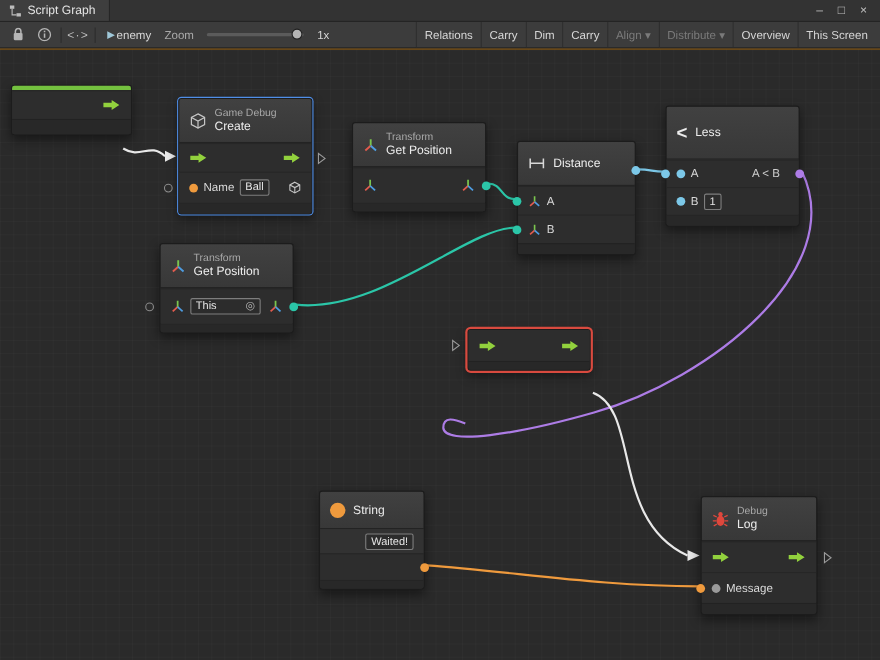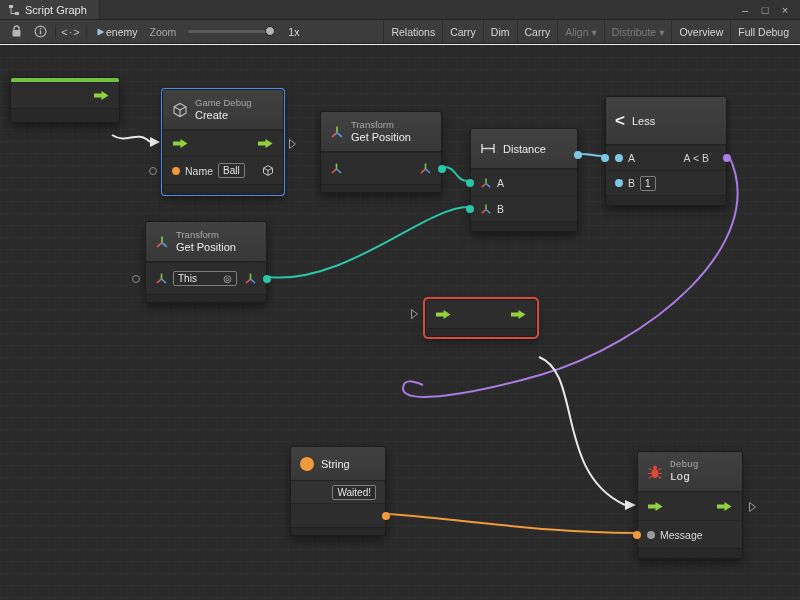--- a/index.html
+++ b/index.html
@@ -1,18 +1,18 @@
 <!DOCTYPE html>
 <html><head>
 <meta charset="utf-8">
 <style>
   * { margin:0; padding:0; box-sizing:border-box; }
   html,body { width:800px; height:600px; overflow:hidden; }
   body { font-family:"Liberation Sans","DejaVu Sans",sans-serif; background:#2a2a2a; color:#ddd; font-size:11px; -webkit-font-smoothing:antialiased; }
-  .window { position:relative; width:800px; height:460px; background:#e5e5e5; }
+  .window { position:relative; width:800px; height:460px; background:#a16207; }
 
   
   .titlebar { position:relative; height:20px; background:#333; border-bottom:1px solid #242424; display:flex; align-items:stretch; }
   .tab { display:flex; align-items:center; gap:5px; padding:0 12px 0 8px; background:#3e3e3e; border-right:1px solid #262626; color:#e4e4e4; font-size:11px; }
   .win-ctrls { margin-left:auto; display:flex; align-items:center; gap:2px; padding-right:6px; color:#bdbdbd; }
   .win-btn { width:18px; text-align:center; font-size:11px; cursor:default; }
 
   
   .toolbar { position:relative; height:24px; background:#3c3c3c; border-bottom:1px solid #232323; display:flex; align-items:center; padding:0 4px; color:#d6d6d6; font-size:10.5px; }
   .tb-icon { display:flex; align-items:center; justify-content:center; width:24px; height:100%; }
@@ -132,21 +132,21 @@
           <span>▾</span>
         </span>
       <span class="tb-btn dim">
           <span>Distribute</span>
           <span>▾</span>
         </span>
       <span class="tb-btn">
           <span>Overview</span>
         </span>
       <span class="tb-btn">
-          <span>Full Debug</span>
+          <span>This Screen</span>
         </span>
     </div>
   </div>
 
   <div class="canvas">
 
     <svg class="wires" width="800" height="555" viewBox="0 0 800 555">
       <path d="M112 90 C128 100 136 84 150 97" fill="none" stroke-width="2" stroke="#e8e8e8"></path>
       <polygon points="150,92 160,97 150,102" fill="#e8e8e8"></polygon>
       <path d="M444 122 C457 122 455 136 468 136" fill="none" stroke-width="2" stroke="#2bc6a8"></path>
@@ -336,21 +336,21 @@
       <div class="row" style="height:22px;border-top:none;background:#323232;">
         <span class="field ml-auto">Waited!</span>
       </div>
       <div class="row" style="height:24px;">
         <span class="edge dot c-orange" style="right:-5px;top:8px;"></span>
       </div>
       <div class="footer" style="height:8px;"></div>
     </div>
 
     <div class="node" style="left:637px;top:406px;width:106px;">
-      <div class="hdr" style="height:40px;font-family:Liberation Mono, monospace;">
+      <div class="hdr" style="height:40px;">
         <svg class="arrow-svg" width="16" height="16" viewBox="0 0 16 16">
             <g stroke="#e0473c" stroke-width="1.2" fill="none">
               <path d="M4.6 6 L1.5 4.5 M4.4 9.5 H1 M4.6 12.5 L1.8 14.2 M11.4 6 L14.5 4.5 M11.6 9.5 H15 M11.4 12.5 L14.2 14.2"></path>
             </g>
             <ellipse cx="8" cy="9.5" rx="3.6" ry="4.6" fill="#e0473c"></ellipse>
             <circle cx="8" cy="3.4" r="2" fill="#e0473c"></circle>
           </svg>
         <span class="tcol">
             <span class="t-cat">Debug</span>
             <span class="t-main">Log</span>

